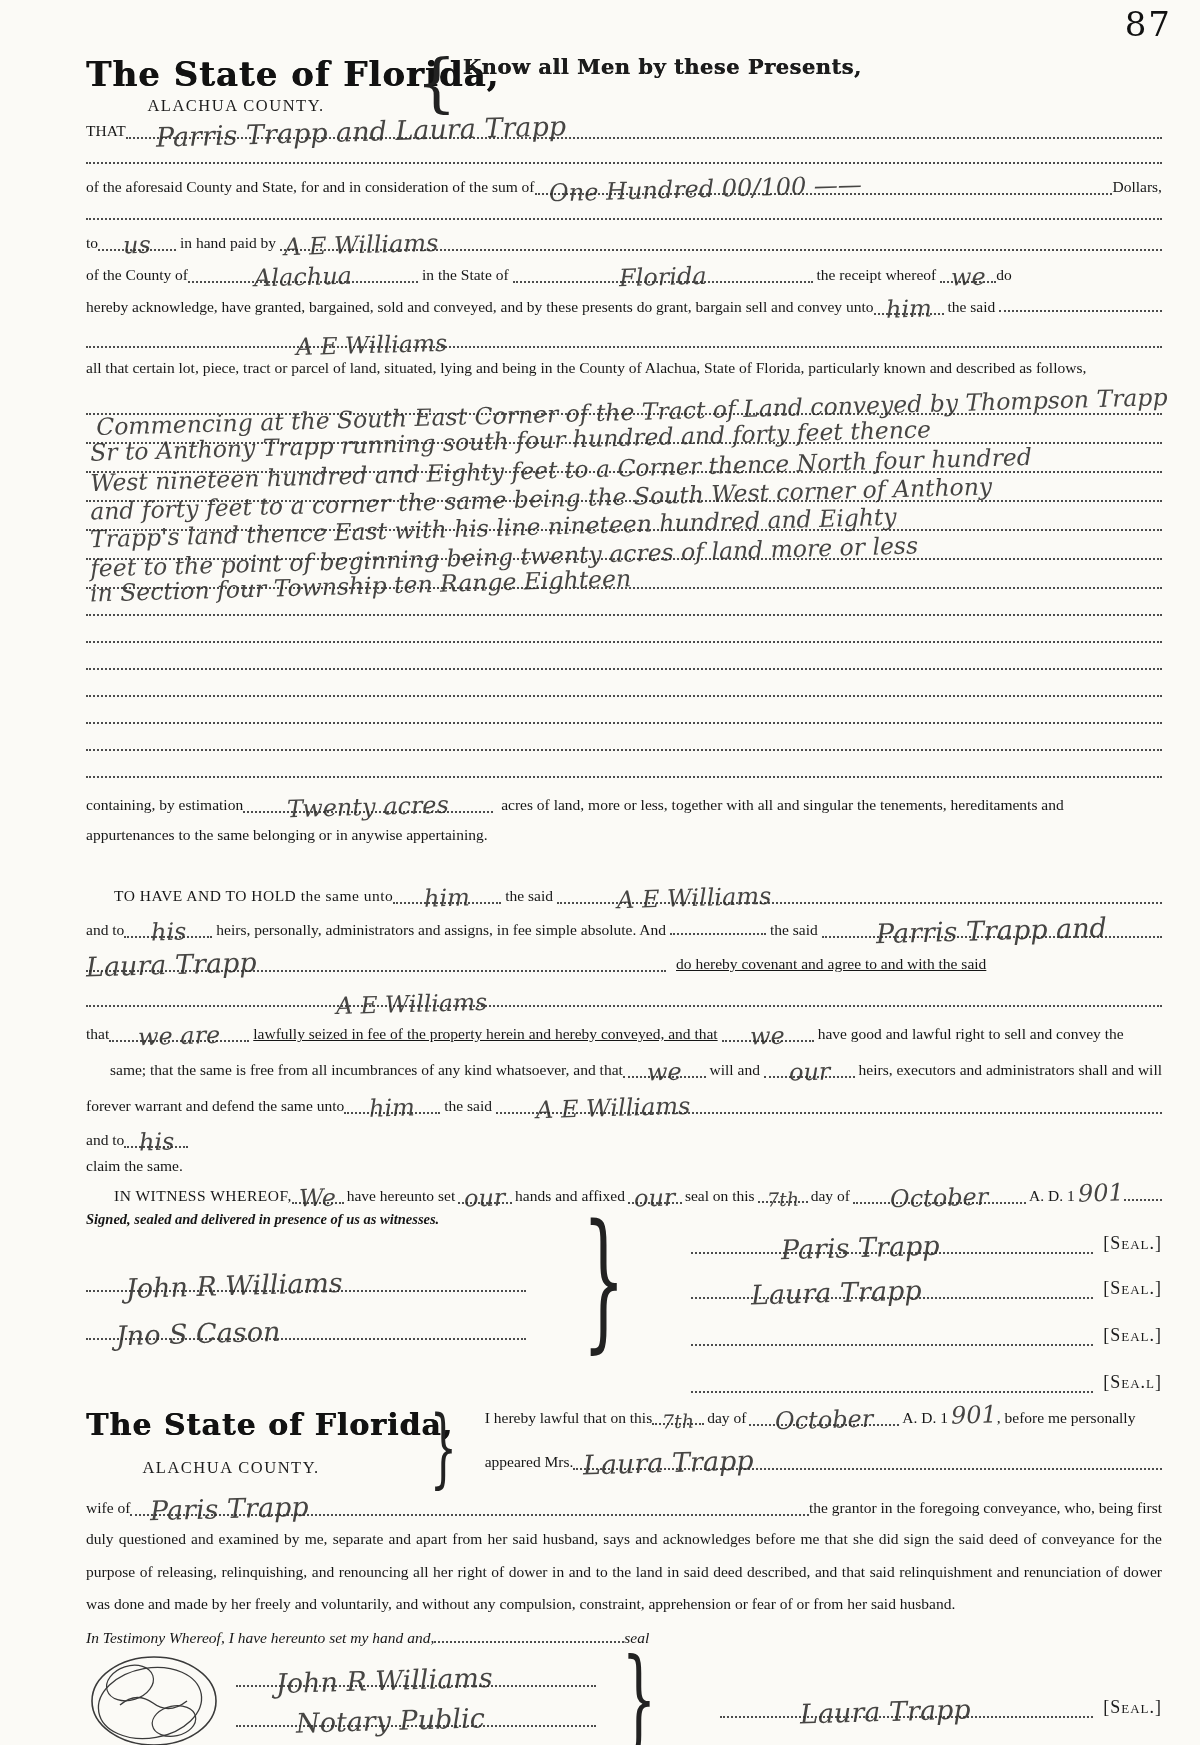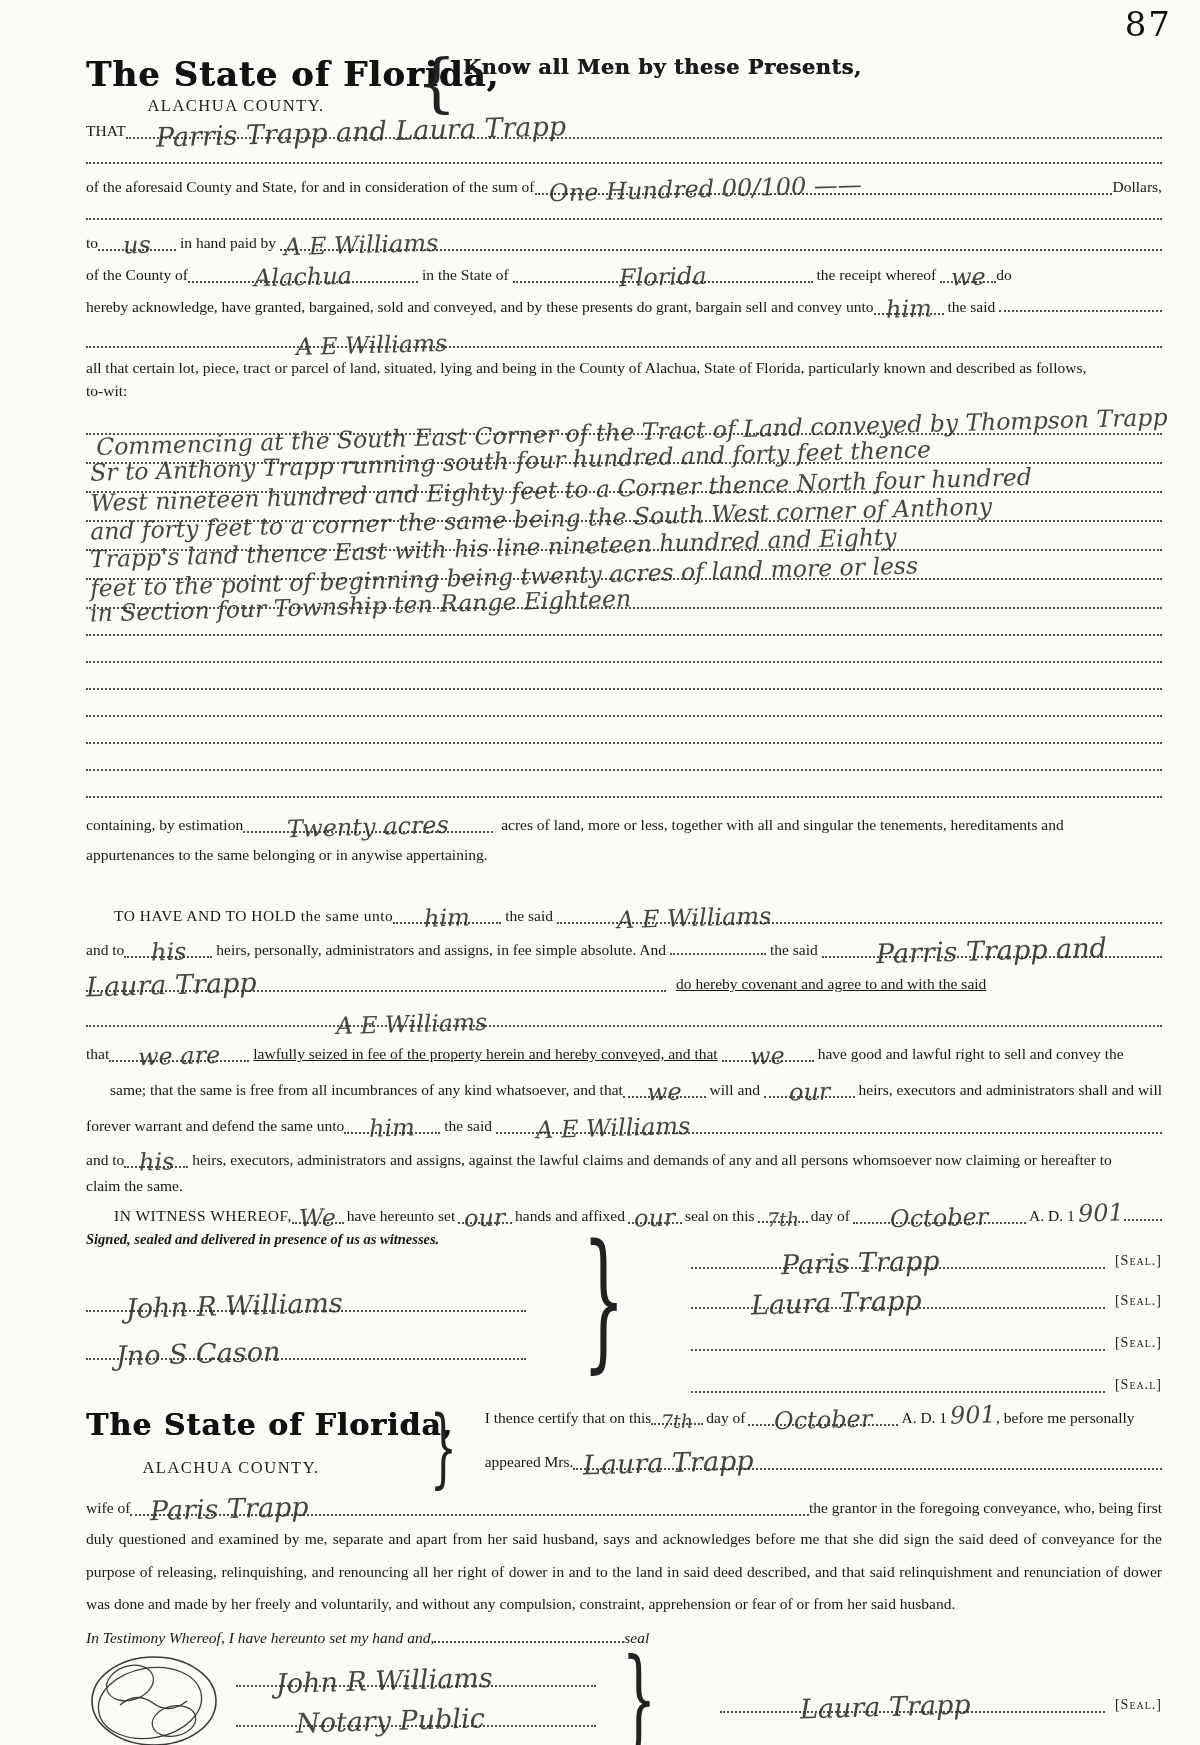--- a/index.html
+++ b/index.html
@@ -69,21 +69,21 @@
   .brace-open::before { content:"{"; }
   .brace-close::before { content:"}"; }
   .brace {
     font-family:"DejaVu Serif", serif; color:#222; font-weight:400;
     display:inline-block; transform-origin:center;
   }
   
   .twocol { display:flex; align-items:stretch; }
   .sigline { border-bottom:2px dotted #4c4c4c; position:relative; }
   .sigline .hw { position:absolute; bottom:-6px; }
-  .seal-label { font-size:14px; letter-spacing:1px; white-space:nowrap; padding-left:10px; font-variant:small-caps; }
+  .seal-label { font-size:18px; letter-spacing:1px; white-space:nowrap; padding-left:10px; font-variant:small-caps; }
   .sealrow { display:flex; align-items:flex-end; }
   .sealrow .sigline { flex:1 1 auto; }
   svg.notary-seal { display:block; }
 </style>
 </head>
 <body>
 
 <div class="sheet">
 
   <div class="pagenum">87</div>
@@ -147,21 +147,20 @@
         <span class="hw">him</span>
       </span>
     <span class="printed" style="padding:0 4px;">the said</span>
     <span class="fill grow"></span>
   </div>
   <div class="desc-line" style="height:32px;">
     <span class="hw" style="left:210px;">A E Williams</span>
   </div>
 
   <div class="para" style="margin-top:8px; line-height:1.55;">all that certain lot, piece, tract or parcel of land, situated, lying and being in the County of Alachua, State of Florida, particularly known and described as follows,</div>
-  <div class="printed" style="margin-top:2px;">to-wit:</div>
 
   <div style="margin-top:6px;">
     <div class="desc-line">
         <span class="hw" style="left:10px;">Commencing at the South East Corner of the Tract of Land conveyed by Thompson Trapp</span>
       </div>
     <div class="desc-line">
         <span class="hw">Sr to Anthony Trapp running south four hundred and forty feet thence</span>
       </div>
     <div class="desc-line">
         <span class="hw">West nineteen hundred and Eighty feet to a Corner thence North four hundred</span>
@@ -263,21 +262,20 @@
     <span class="printed" style="padding:0 4px;">the said</span>
     <span class="fill grow" style="justify-content:flex-start; padding-left:40px;">
       <span class="hw">A E Williams</span>
     </span>
   </div>
   <div class="row" style="margin-top:14px;">
     <span class="printed">and to</span>
     <span class="fill" style="width:64px;">
         <span class="hw">his</span>
       </span>
-    <span class="printed" style="padding-left:4px; white-space:normal;">heirs, executors, administrators and assigns, against the lawful claims and demands of any and all persons whomsoever now claiming or hereafter to</span>
   </div>
   <div class="row" style="margin-top:8px;">
     <span class="printed">claim the same.</span>
   </div>
 
   <div class="row" style="margin-top:10px;">
     <span class="printed caps" style="padding-left:28px;">IN WITNESS WHEREOF,</span>
     <span class="fill" style="width:54px;">
         <span class="hw">We</span>
       </span>
@@ -338,21 +336,21 @@
   </div>
 
   <div class="twocol" style="margin-top:14px;">
     <div style="width:330px;">
       <div class="blackletter sm">The State of Florida,</div>
       <div class="countylbl" style="width:290px; margin-top:16px;">ALACHUA COUNTY.</div>
     </div>
     <div class="brace" style="font-size:86px; line-height:80px; transform:scaleX(.5);"><span class="brace-close"></span></div>
     <div style="flex:1; padding-left:14px;">
       <div class="row" style="margin-top:0;">
-        <span class="printed">I thence certify that on this</span>
+        <span class="printed">I hereby lawful that on this</span>
         <span class="fill" style="width:52px;">
             <span class="hw sm">7th</span>
           </span>
         <span class="printed" style="padding:0 3px;">day of</span>
         <span class="fill" style="width:150px;">
             <span class="hw">October</span>
           </span>
         <span class="printed" style="padding:0 3px;">A. D. 1</span>
         <span class="hw">901</span>
         <span class="printed">, before me personally</span>

